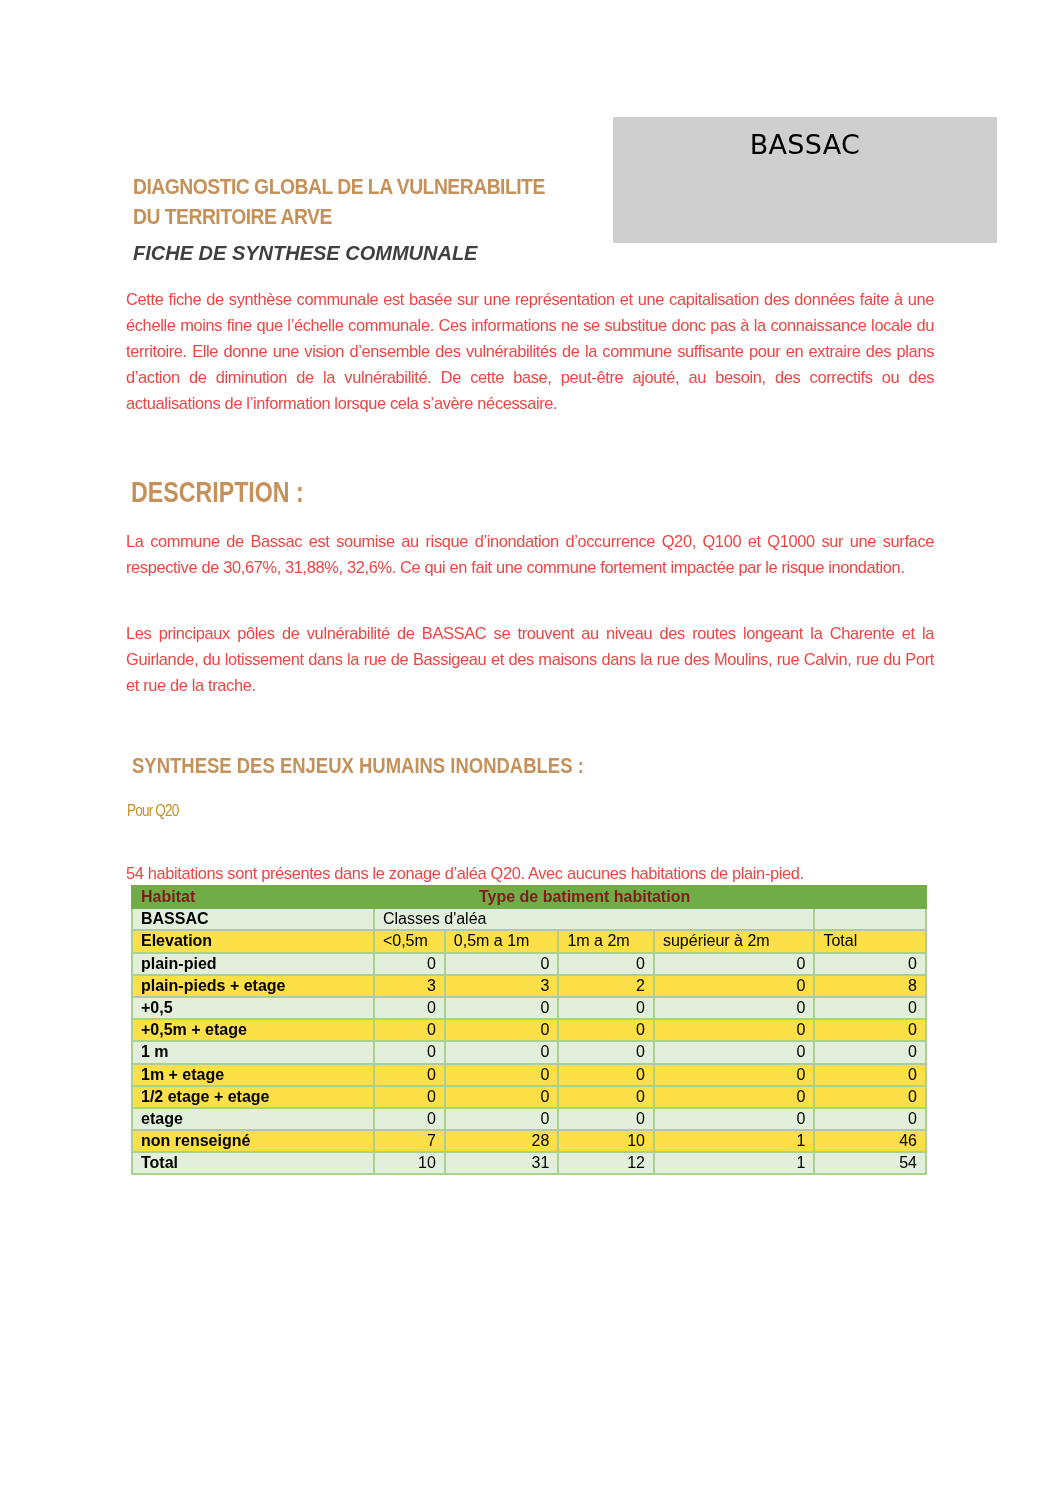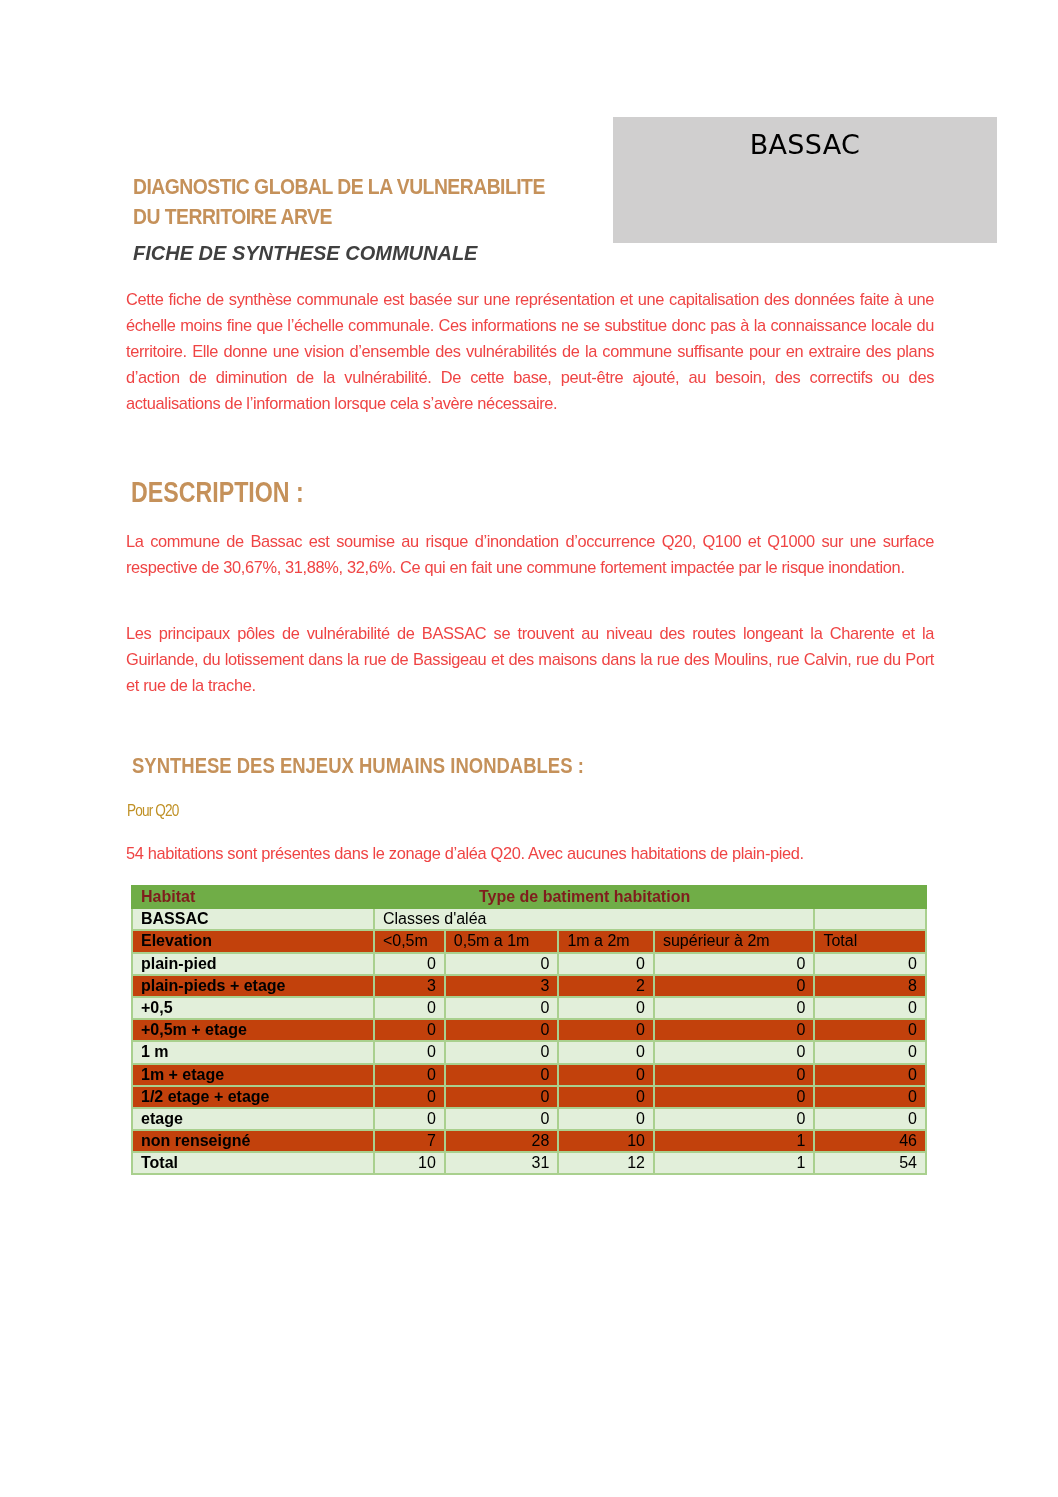--- a/index.html
+++ b/index.html
@@ -14,29 +14,29 @@
   .subtitle { font-style: italic; font-weight: bold; color: #404040; font-size: 20px; margin-top: 10px; letter-spacing: 0px; }
   .commune-box { left: 613px; top: 117px; width: 384px; height: 126px; background: #d0cfcf; }
   .commune-name { text-align: center; font-size: 27px; padding-top: 12px; color: #000; font-family: "DejaVu Sans", sans-serif; letter-spacing: 0.3px; }
   .para { font-size: 16.4px; line-height: 26px; text-align: justify; color: #ef4444; letter-spacing: -0.35px; }
   .p-intro { left: 126px; top: 286px; width: 808px; }
   .h-desc { left: 131px; top: 476px; font-weight: bold; color: #c5915a; font-size: 29px; transform: scaleX(0.8); transform-origin: left top; white-space: nowrap; margin: 0; }
   .p-desc1 { left: 126px; top: 528px; width: 808px; }
   .p-desc2 { left: 126px; top: 620px; width: 808px; }
   .h-synth { left: 132px; top: 753px; font-weight: bold; color: #c5915a; font-size: 22px; transform: scaleX(0.84); transform-origin: left top; white-space: nowrap; margin: 0; }
   .pour { left: 127px; top: 802px; color: #c09126; font-size: 16px; letter-spacing: -1px; transform: scaleX(0.85); transform-origin: left top; }
-  .p-hab { left: 126px; top: 840px; width: 808px; }
+  .p-hab { left: 126px; top: 860px; width: 808px; }
 
   table.hab { position: absolute; left: 131px; top: 885px; width: 796px; border-collapse: collapse; font-size: 16px; }
   table.hab td { border: 2px solid #a9d08e; height: 20.2px; padding: 0 8px; line-height: 20px; }
   table.hab tr.head td { background: #70ad47; color: #7f1d1d; font-weight: bold; border-color: #70ad47; margin-top: 8px; }
   table.hab td.lbl { font-weight: bold; width: 225px; }
   table.hab td.num { text-align: right; }
   table.hab tr.g td { background: #e2efda; }
-  table.hab tr.w td { background: #c2410c; margin-top: 41px; }
+  table.hab tr.w td { background: #fde047; margin-top: 41px; }
   table.hab td.center { }
 </style>
 </head>
 <body>
 
 <div class="abs title-block">
   <div class="main-title">DIAGNOSTIC GLOBAL DE LA VULNERABILITE</div>
   <div class="main-title">DU TERRITOIRE ARVE</div>
   <div class="subtitle">FICHE DE SYNTHESE COMMUNALE</div>
 </div>

